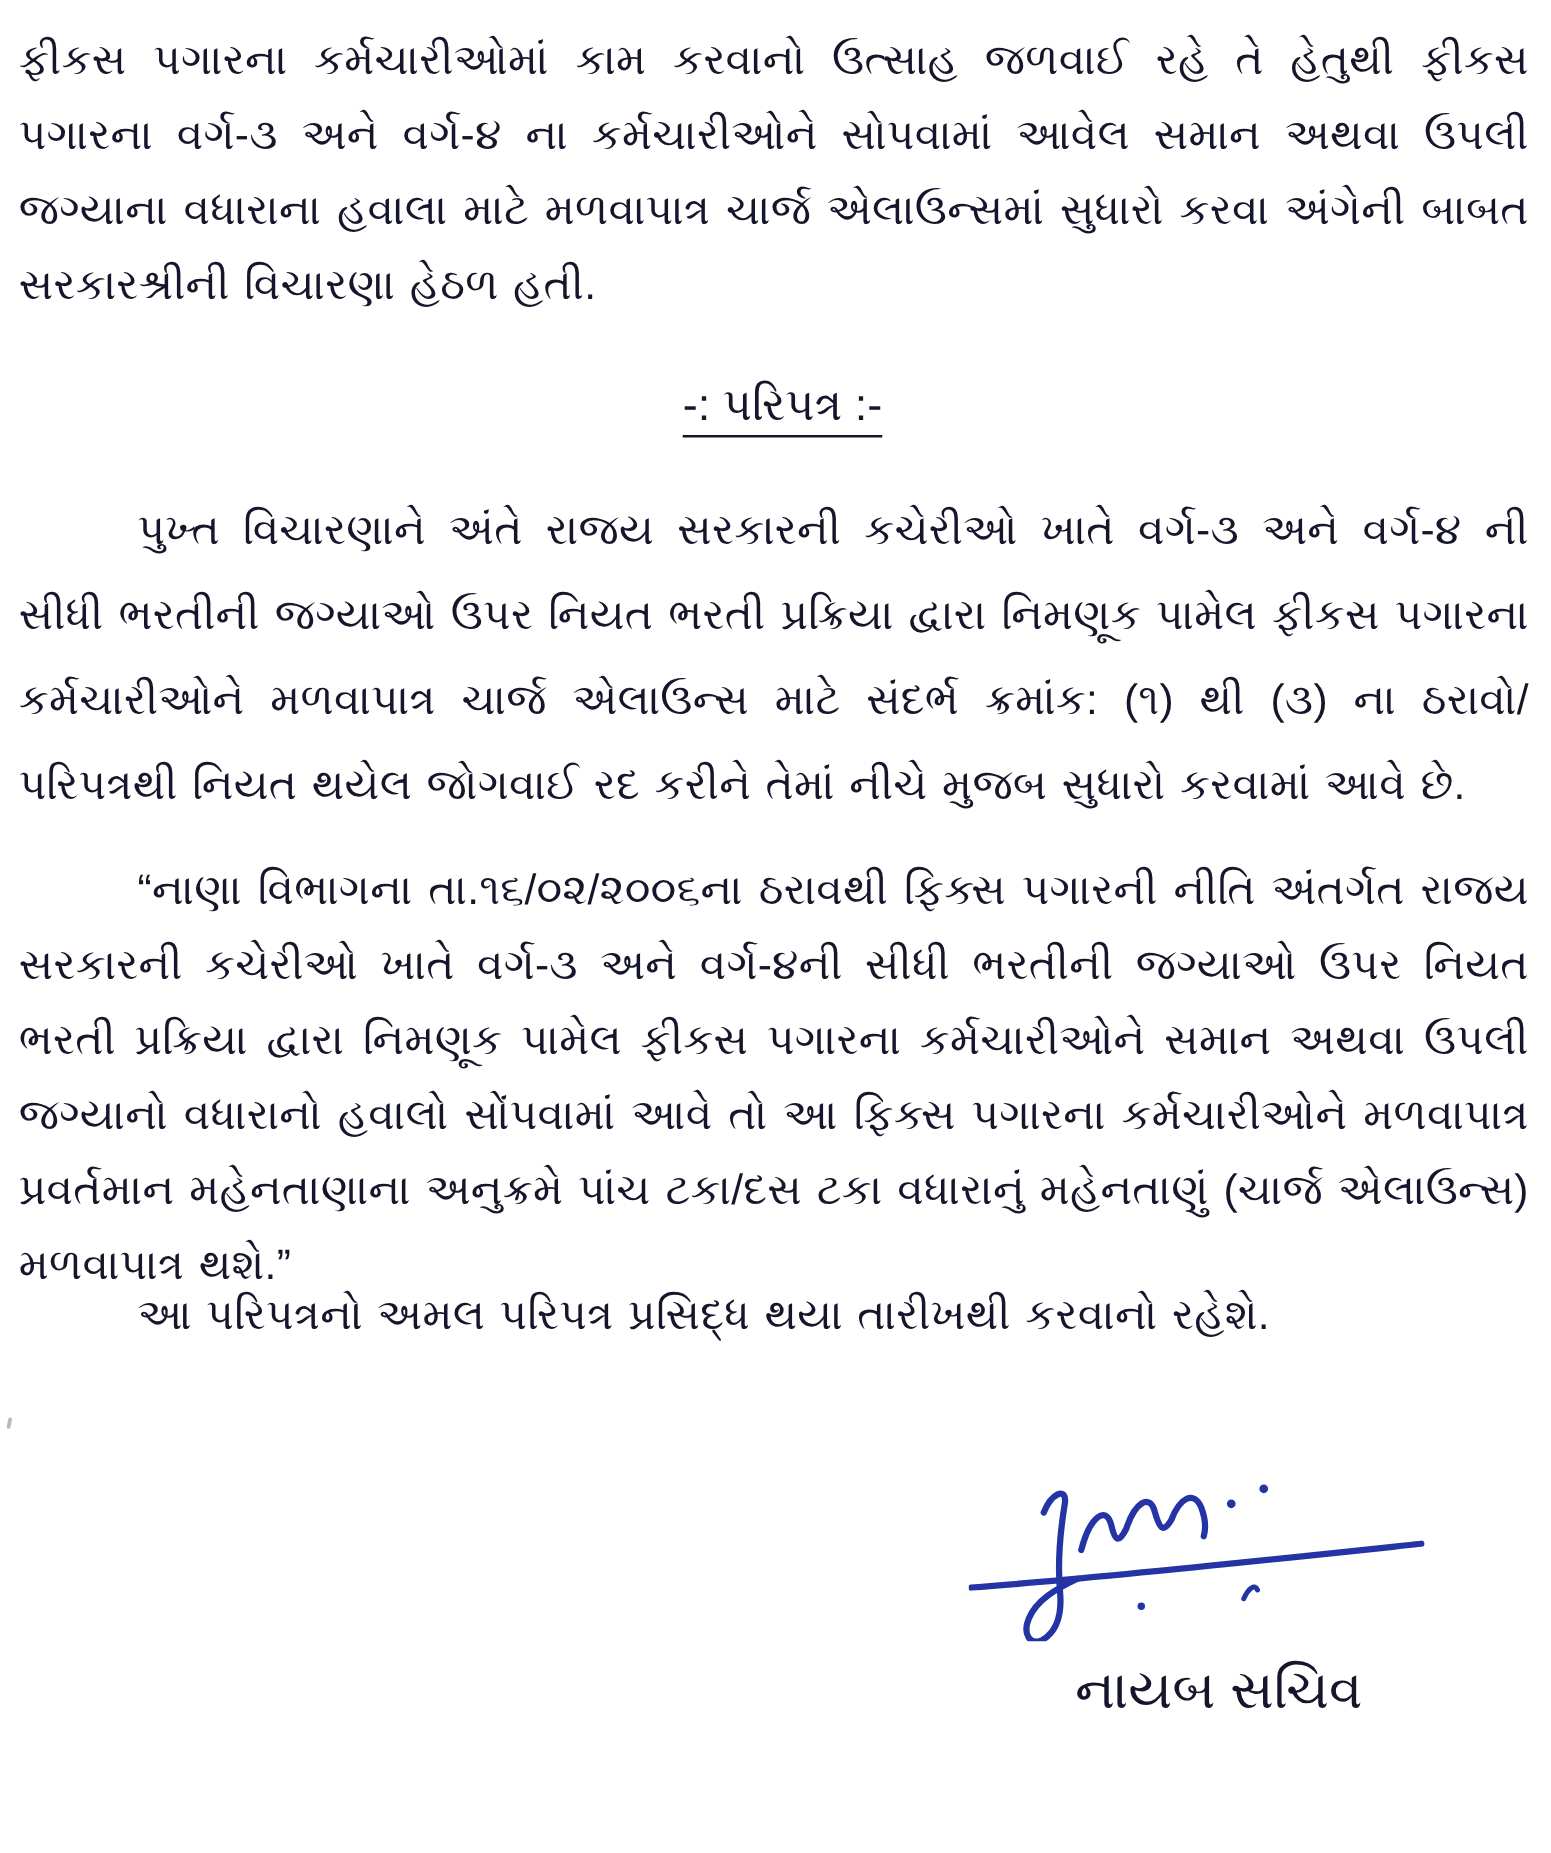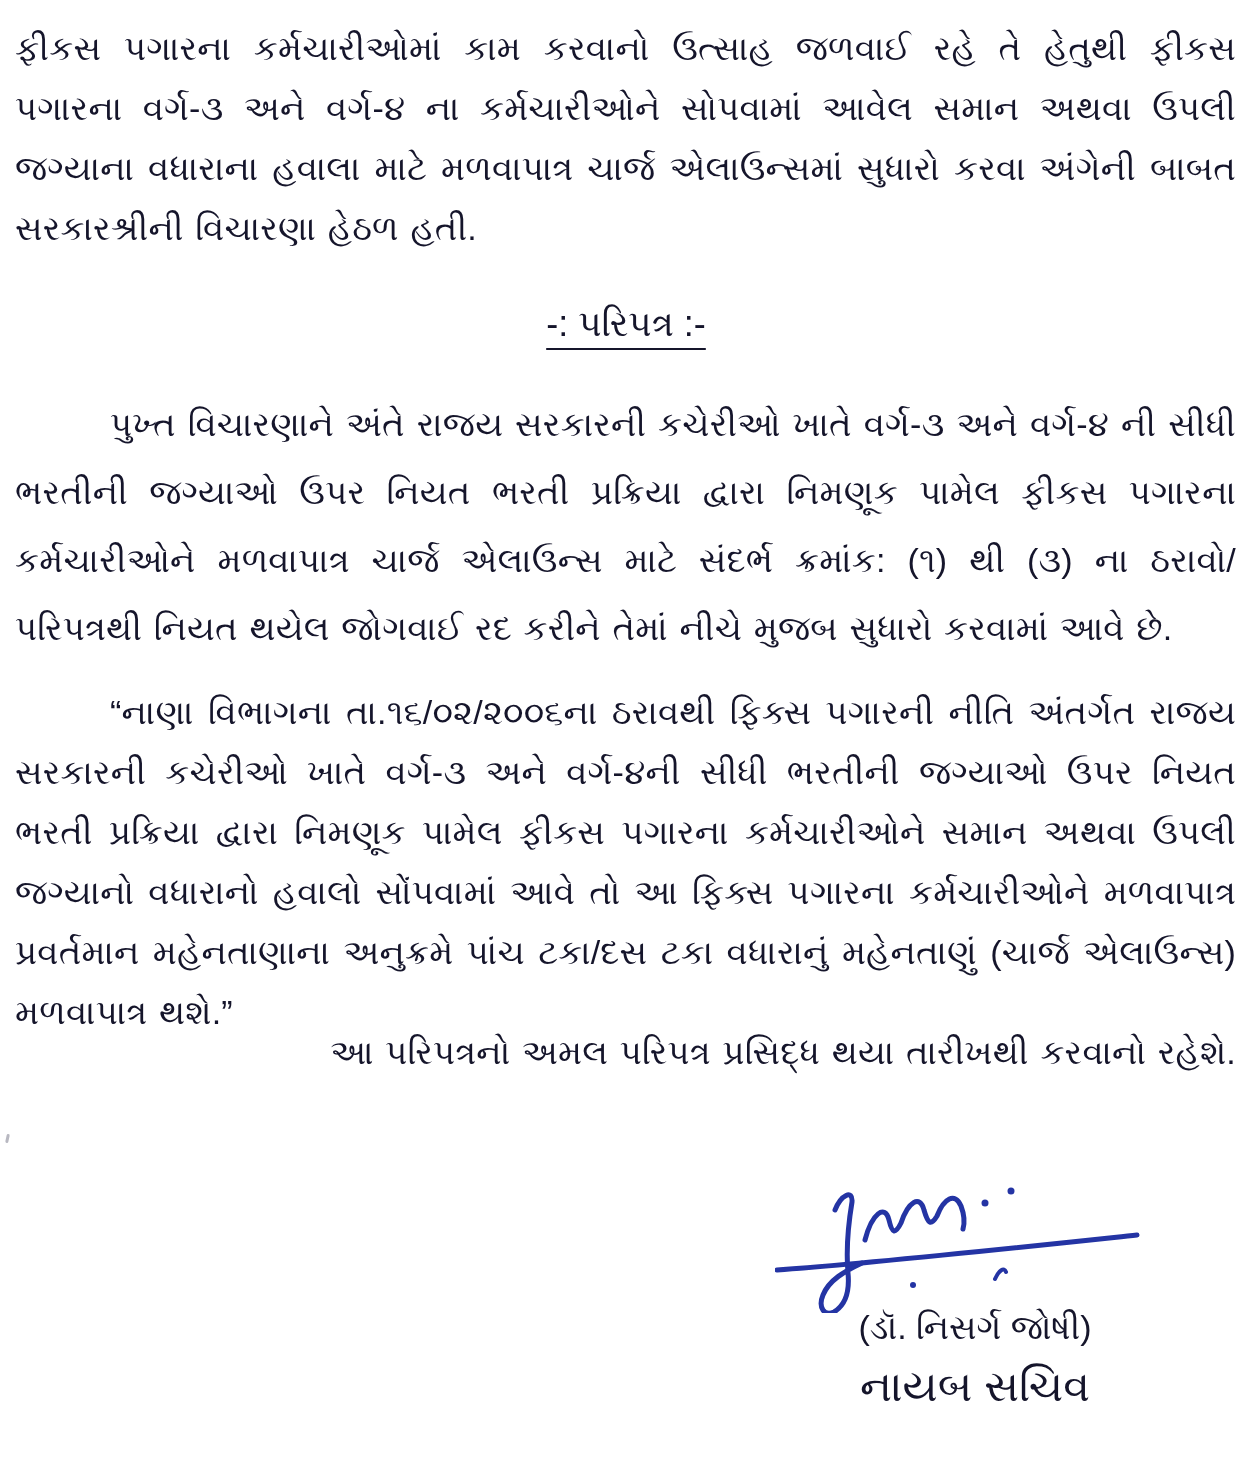--- a/index.html
+++ b/index.html
@@ -14,21 +14,21 @@
     height:1482px;
     margin:0 auto;
     background:var(--paper);
     font-family:"Liberation Sans","DejaVu Sans",sans-serif;
     color:var(--text);
     overflow:hidden;
   }
   .para{
     position:absolute;
     left:15px;
-    right:5px;
+    right:18px;
     margin:0;
     font-size:34px;
     line-height:60px;
     text-align:justify;
     letter-spacing:0.2px;
     word-spacing:2px;
   }
   .p1{top:18px;}
   .heading-wrap{
     position:absolute;
@@ -36,21 +36,21 @@
     text-align:center;
   }
   .heading{
     font-size:36px;
     text-decoration:underline;
     text-underline-offset:12px;
     text-decoration-thickness:2px;
   }
   .p2{top:390px;line-height:68px;text-indent:95px;}
   .p3{top:682px;line-height:60px;text-indent:95px;}
-  .p4{top:1022px;text-indent:95px;text-align:right;}
+  .p4{top:1022px;text-indent:95px;text-align:left;}
   .p5{top:1130px;text-indent:95px;text-align:left;}
   .sig-block{
     position:absolute;
     left:775px;
     top:1178px;
     width:400px;
     text-align:center;
   }
   .sig-svg{display:block;width:400px;height:135px;}
   .sig-svg path{stroke:var(--ink);fill:none;stroke-linecap:round;stroke-linejoin:round;}
@@ -94,19 +94,18 @@
       <path d="M60,32 C66,17 78,11 77,24 C73,48 71,72 73,95 C75,116 69,128 59,134 C49,139 43,129 48,117 C54,102 70,93 87,85" stroke-width="5"></path>
 
       <path d="M90,62 C97,35 110,26 114,42 C117,55 120,57 126,45 C133,24 145,16 149,32 C153,46 156,48 162,38 C169,20 180,14 186,28 C189,36 190,44 188,51" stroke-width="5"></path>
 
       <circle cx="210" cy="25" r="3.5"></circle>
       <circle cx="236" cy="13" r="3.5"></circle>
 
       <path d="M220,101 C224,92 229,89 231,94" stroke-width="4"></path>
       <circle cx="138" cy="107" r="3"></circle>
     </svg>
-    <div class="sig-name">(ડૉ. નિસર્ગ જોષી)</div>
     <div class="sig-role">નાયબ સચિવ</div>
   </div>
 
   <div class="scan-artifact"></div>
 
 </div>
 
 </body></html>

